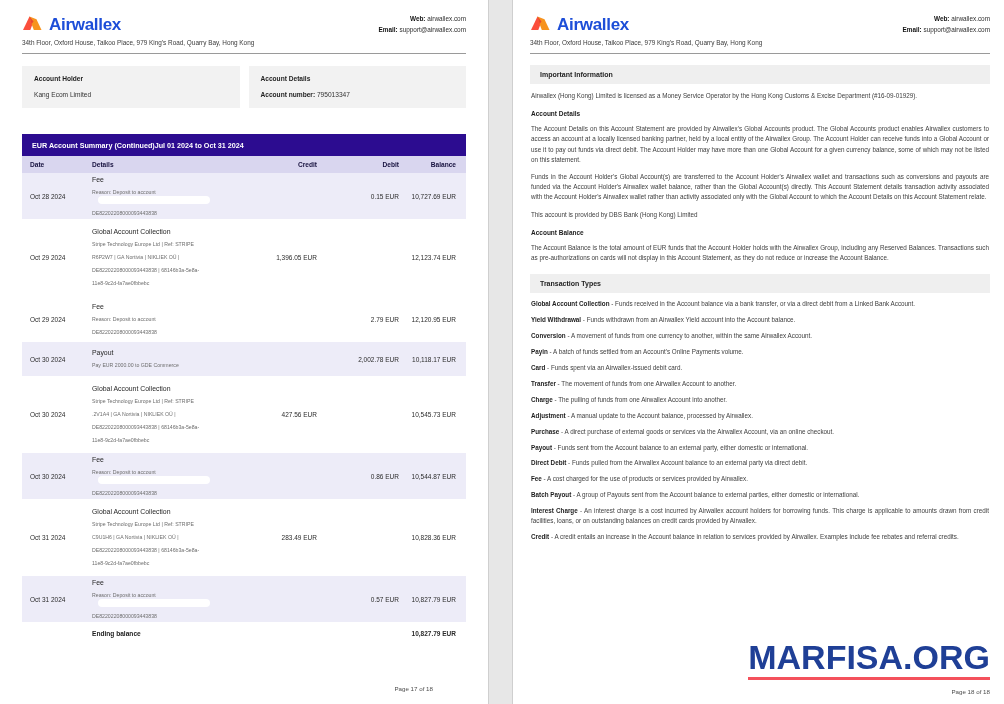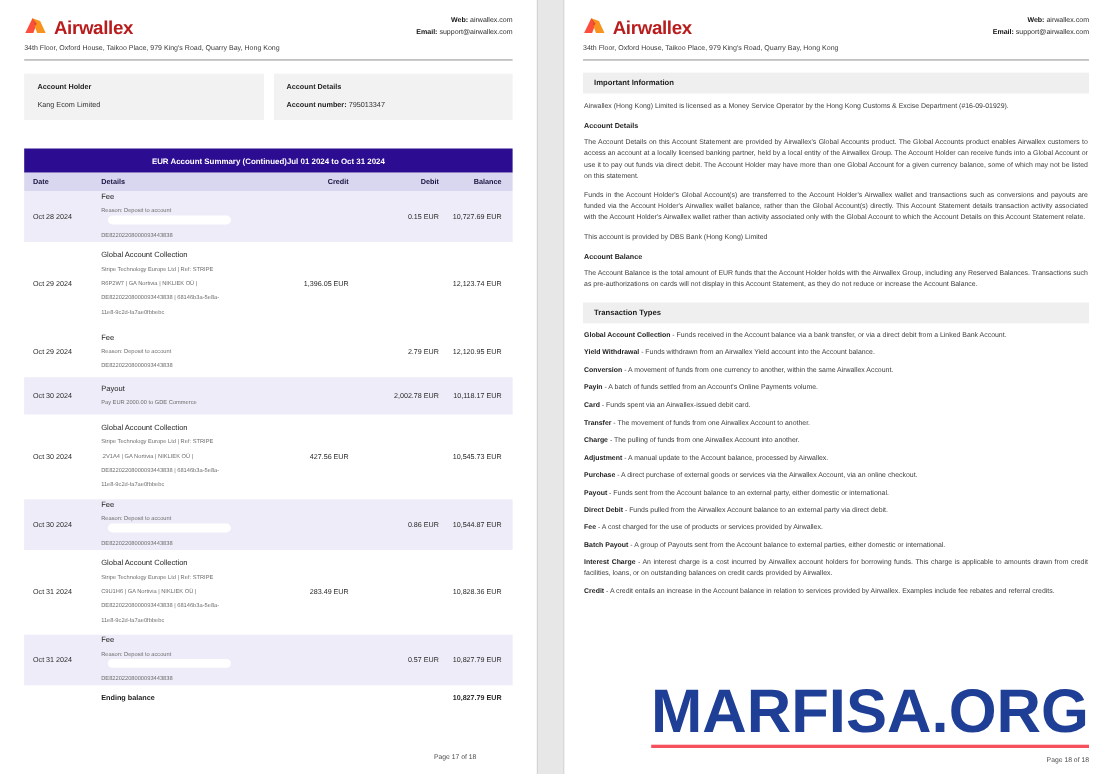--- a/index.html
+++ b/index.html
@@ -13,37 +13,37 @@
   .page{position:absolute;top:0;height:704px;background:#ffffff;}
   .page-left{left:0;width:488px;border-right:1px solid #cfcfcf;}
   .page-right{left:512px;width:492px;border-left:1px solid #cfcfcf;}
   .inner{position:relative;height:100%;box-sizing:border-box;}
   .page-left .inner{padding:14px 22px 0 22px;}
   .page-right .inner{padding:14px 15px 0 17px;}
 
   
   .hdr{display:flex;justify-content:space-between;align-items:flex-start;}
   .brand{display:flex;align-items:center;gap:5px;}
-  .brand-name{font-size:17px;font-weight:bold;color:#b91c1c;letter-spacing:-0.3px;}
+  .brand-name{font-size:17px;font-weight:bold;color:#1d4ed8;letter-spacing:-0.3px;}
   .contact{text-align:right;font-size:6.4px;line-height:1.65;color:#2e2e2e;}
   .contact b{color:#111;}
   .address{font-size:6.4px;color:#3a3a3a;margin-top:3px;}
   .rule{border:none;border-top:1px solid #9a9a9a;margin:7px 0 0 0;}
 
   
   .boxes{display:flex;gap:9px;margin-top:12px;}
   .bx{flex:1;background:#f2f2f2;padding:9px 12px 10px 12px;box-sizing:border-box;}
   .bx .lbl{font-size:6.6px;font-weight:bold;color:#1e1e1e;}
   .bx .val{font-size:6.6px;color:#333;margin-top:9px;}
   .bx .val b{color:#1e1e1e;}
 
   
   .tbl{margin-top:26px;}
   .tbar{height:22px;background:#2c0c90;color:#fff;display:flex;align-items:center;
-        justify-content:center;padding:0 10px;font-size:7.2px;font-weight:bold;}
+        justify-content:flex-start;padding:0 10px;font-size:7.2px;font-weight:bold;}
   .thead,.trow,.tend{display:grid;grid-template-columns:62px 153px 72px 82px 1fr;
         padding:0 10px 0 8px;align-items:center;}
   .thead{height:17px;background:#d9d6ef;font-size:6.6px;font-weight:bold;color:#17123f;}
   .thead .num{text-align:right;}
   .trow{background:#fff;}
   .trow.tint{background:#edecf8;}
   .h-fee{height:46px;}
   .h-gac{height:77px;}
   .h-payout{height:34px;}
   .cell-date{font-size:6.5px;color:#2b2b2b;}
@@ -62,21 +62,21 @@
   
   .secbar{background:#efefef;padding:6px 10px;font-size:7px;font-weight:bold;color:#1e1e1e;
         margin-top:11px;}
   .subhead{font-size:6.5px;font-weight:bold;color:#1c1c1c;margin:9px 1px 0 1px;}
   .ip{font-size:6.3px;line-height:1.62;color:#3d3d3d;margin:7px 1px 0 1px;text-align:justify;}
   .def{font-size:6.3px;line-height:1.58;color:#3d3d3d;margin:6px 1px 0 1px;text-align:justify;}
   .def b{color:#1c1c1c;}
 
   
   .wm{position:absolute;right:15px;bottom:24px;text-align:right;}
-  .wm-text{display:inline-block;font-size:56px;font-weight:bold;letter-spacing:0px;
+  .wm-text{display:inline-block;font-size:34px;font-weight:bold;letter-spacing:0px;
         color:#1f3f96;line-height:1;padding-bottom:3px;border-bottom:3px solid #f4515c;}
 </style>
 </head>
 <body>
 
 <div class="page page-left">
   <div class="inner">
     <div class="hdr">
       <div>
         <div class="brand">

